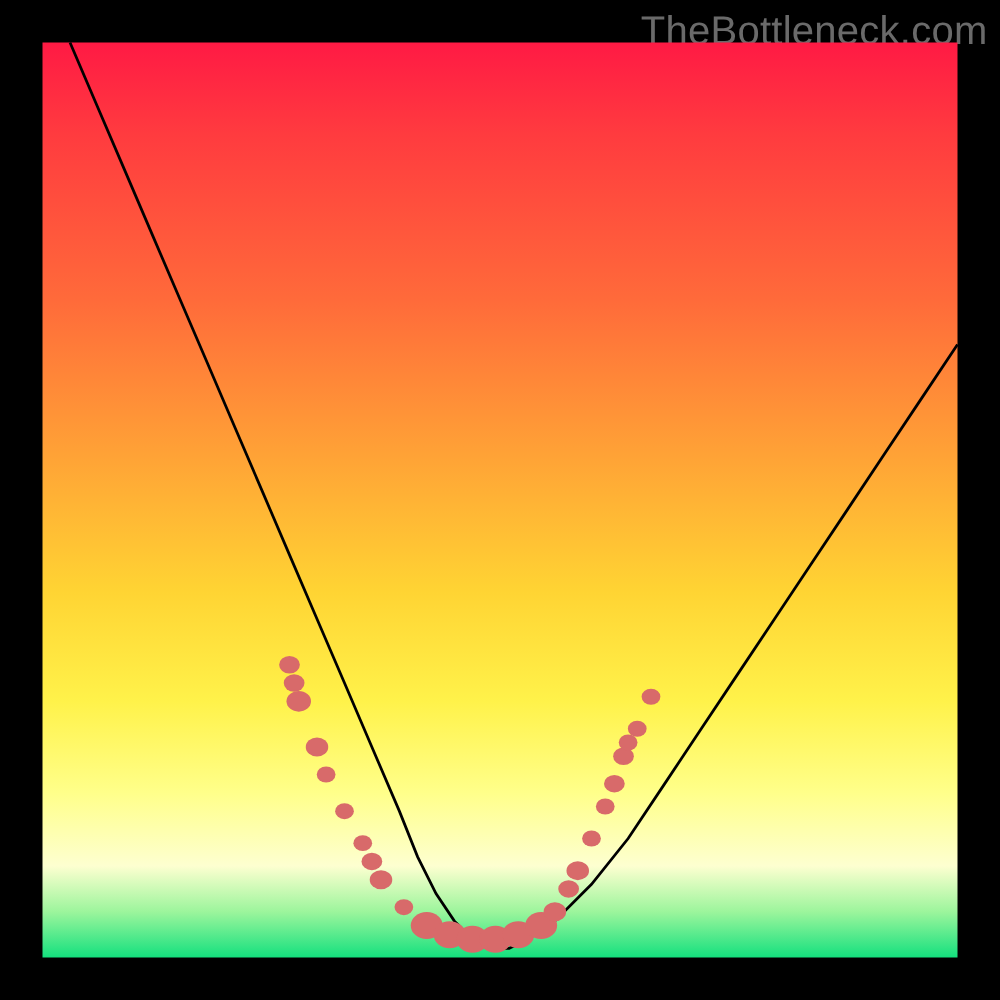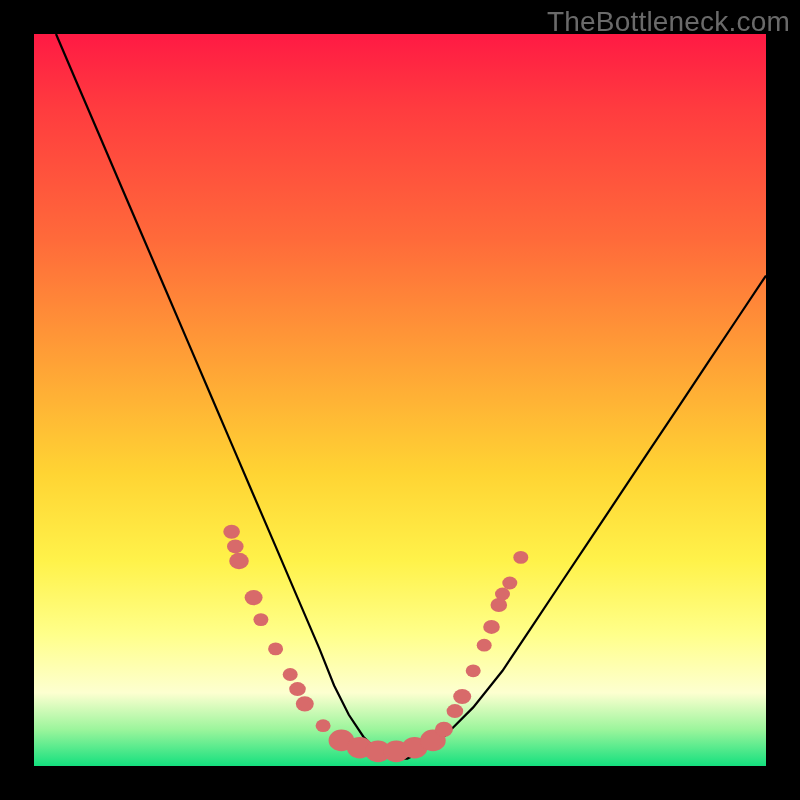--- a/index.html
+++ b/index.html
@@ -38,21 +38,21 @@
       #fdffd0 90%,
       #9cf59c 95%,
       #14e07e 100%
     );
   }
   .watermark {
     position: absolute;
     top: 6px;
     right: 10px;
     color: #6a6a6a;
-    font-size: 28px;
+    font-size: 32px;
     font-weight: 500;
     letter-spacing: 0.2px;
   }
   svg.curve {
     position: absolute;
     left: 0;
     top: 0;
     width: 732px;
     height: 732px;
     overflow: visible;

